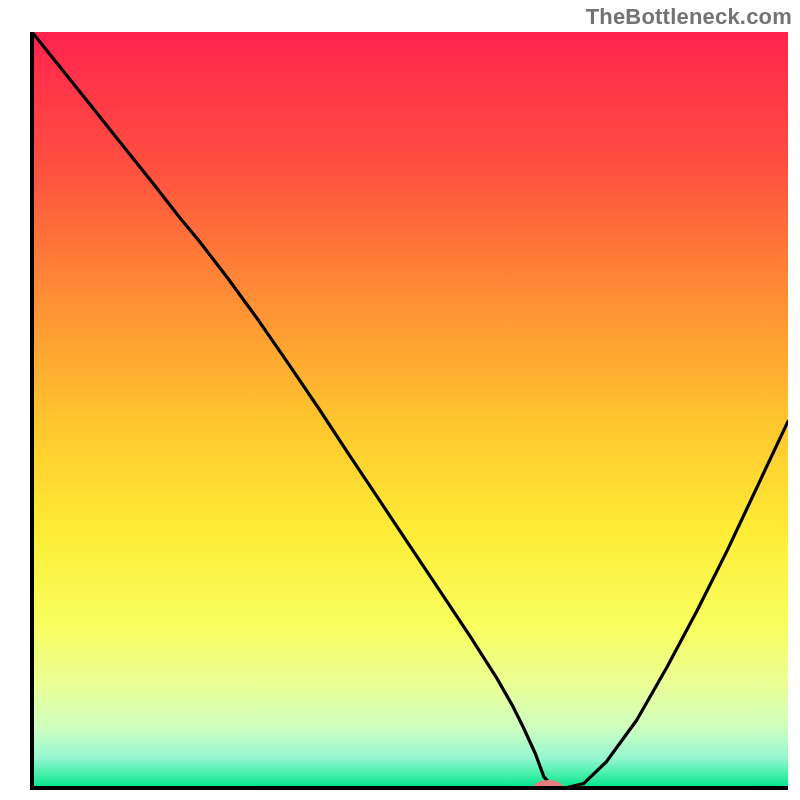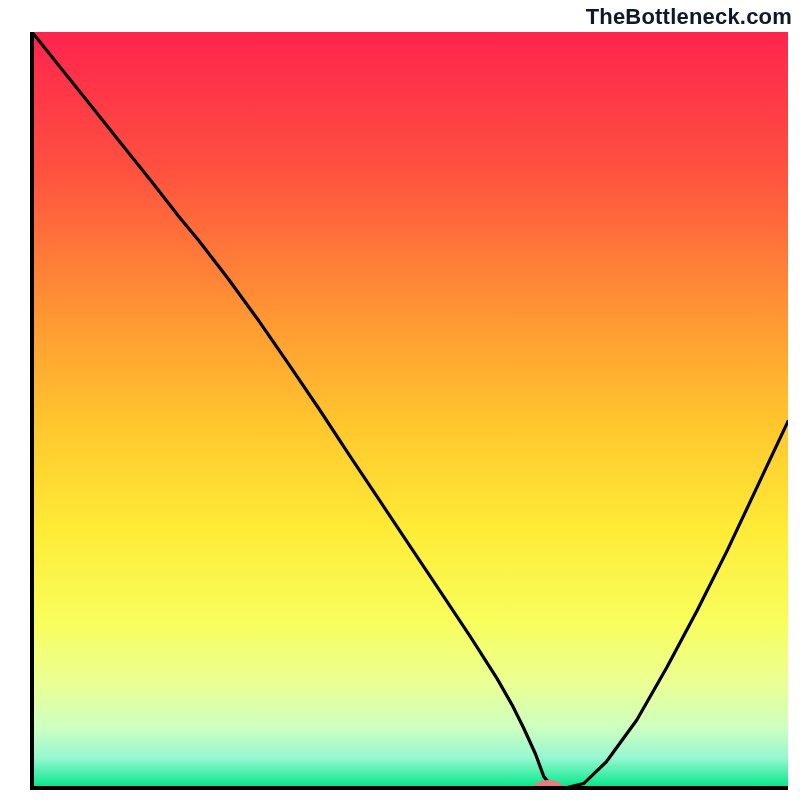--- a/index.html
+++ b/index.html
@@ -15,21 +15,21 @@
     position: relative;
     width: 800px;
     height: 800px;
   }
   .watermark {
     position: absolute;
     top: 4px;
     right: 8px;
     font-size: 22px;
     font-weight: 600;
-    color: #0f172a;
+    color: #737373;
     letter-spacing: 0.2px;
     z-index: 5;
   }
   .plot {
     position: absolute;
     left: 0;
     top: 0;
     width: 800px;
     height: 800px;
   }

